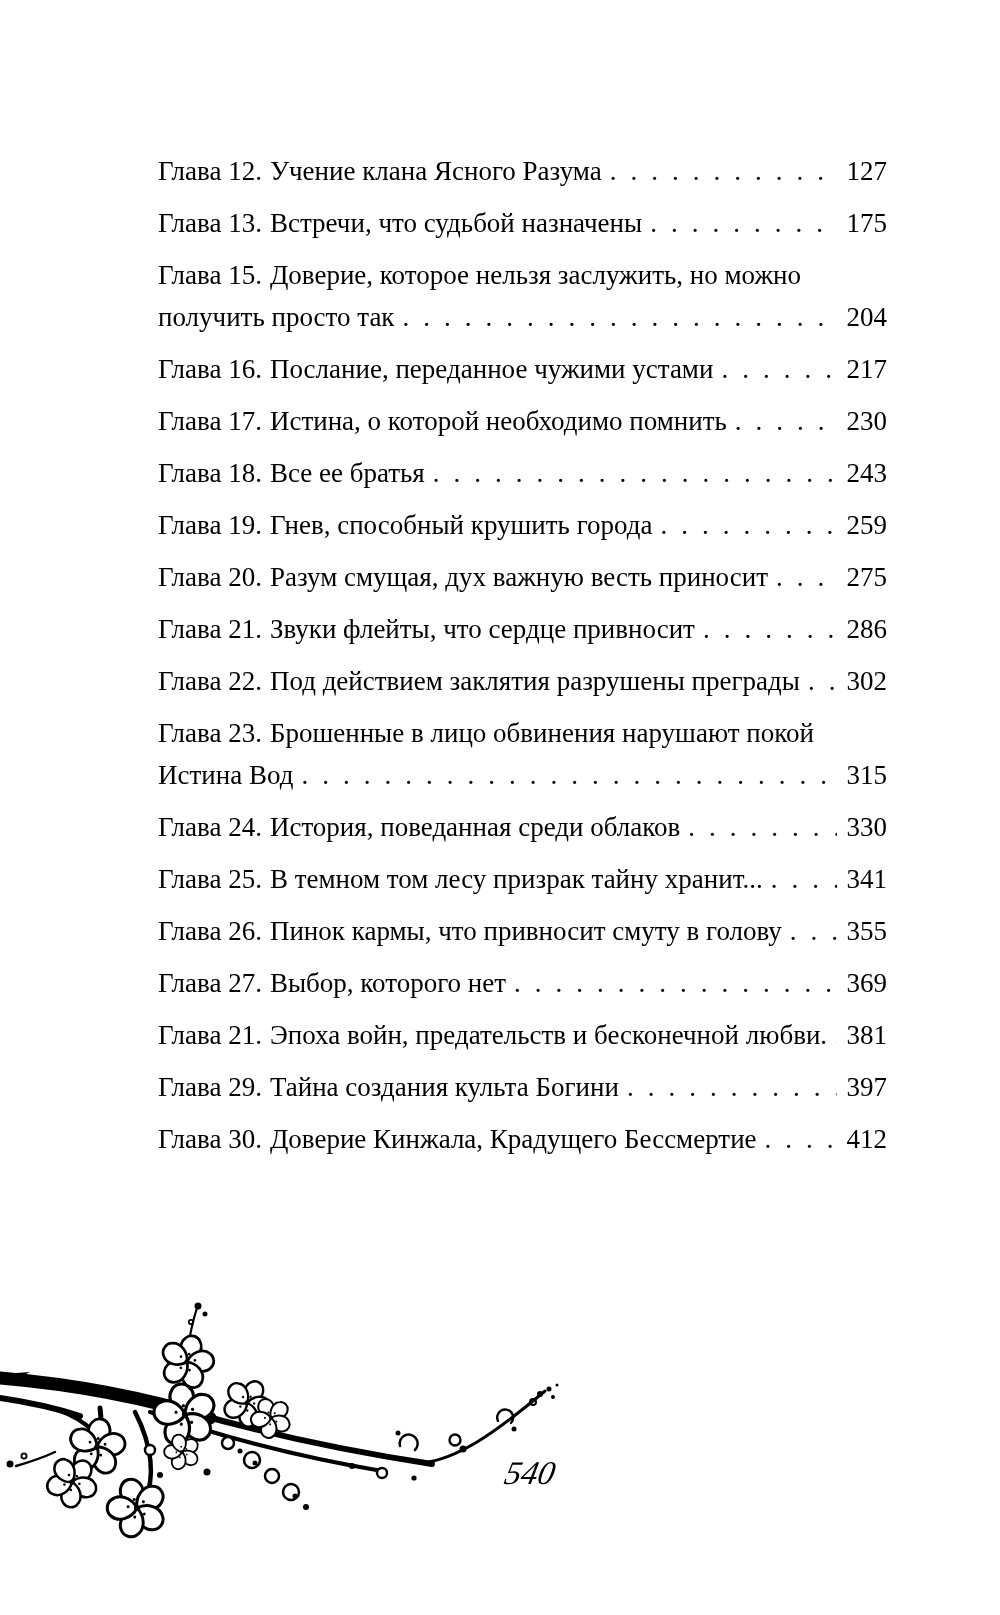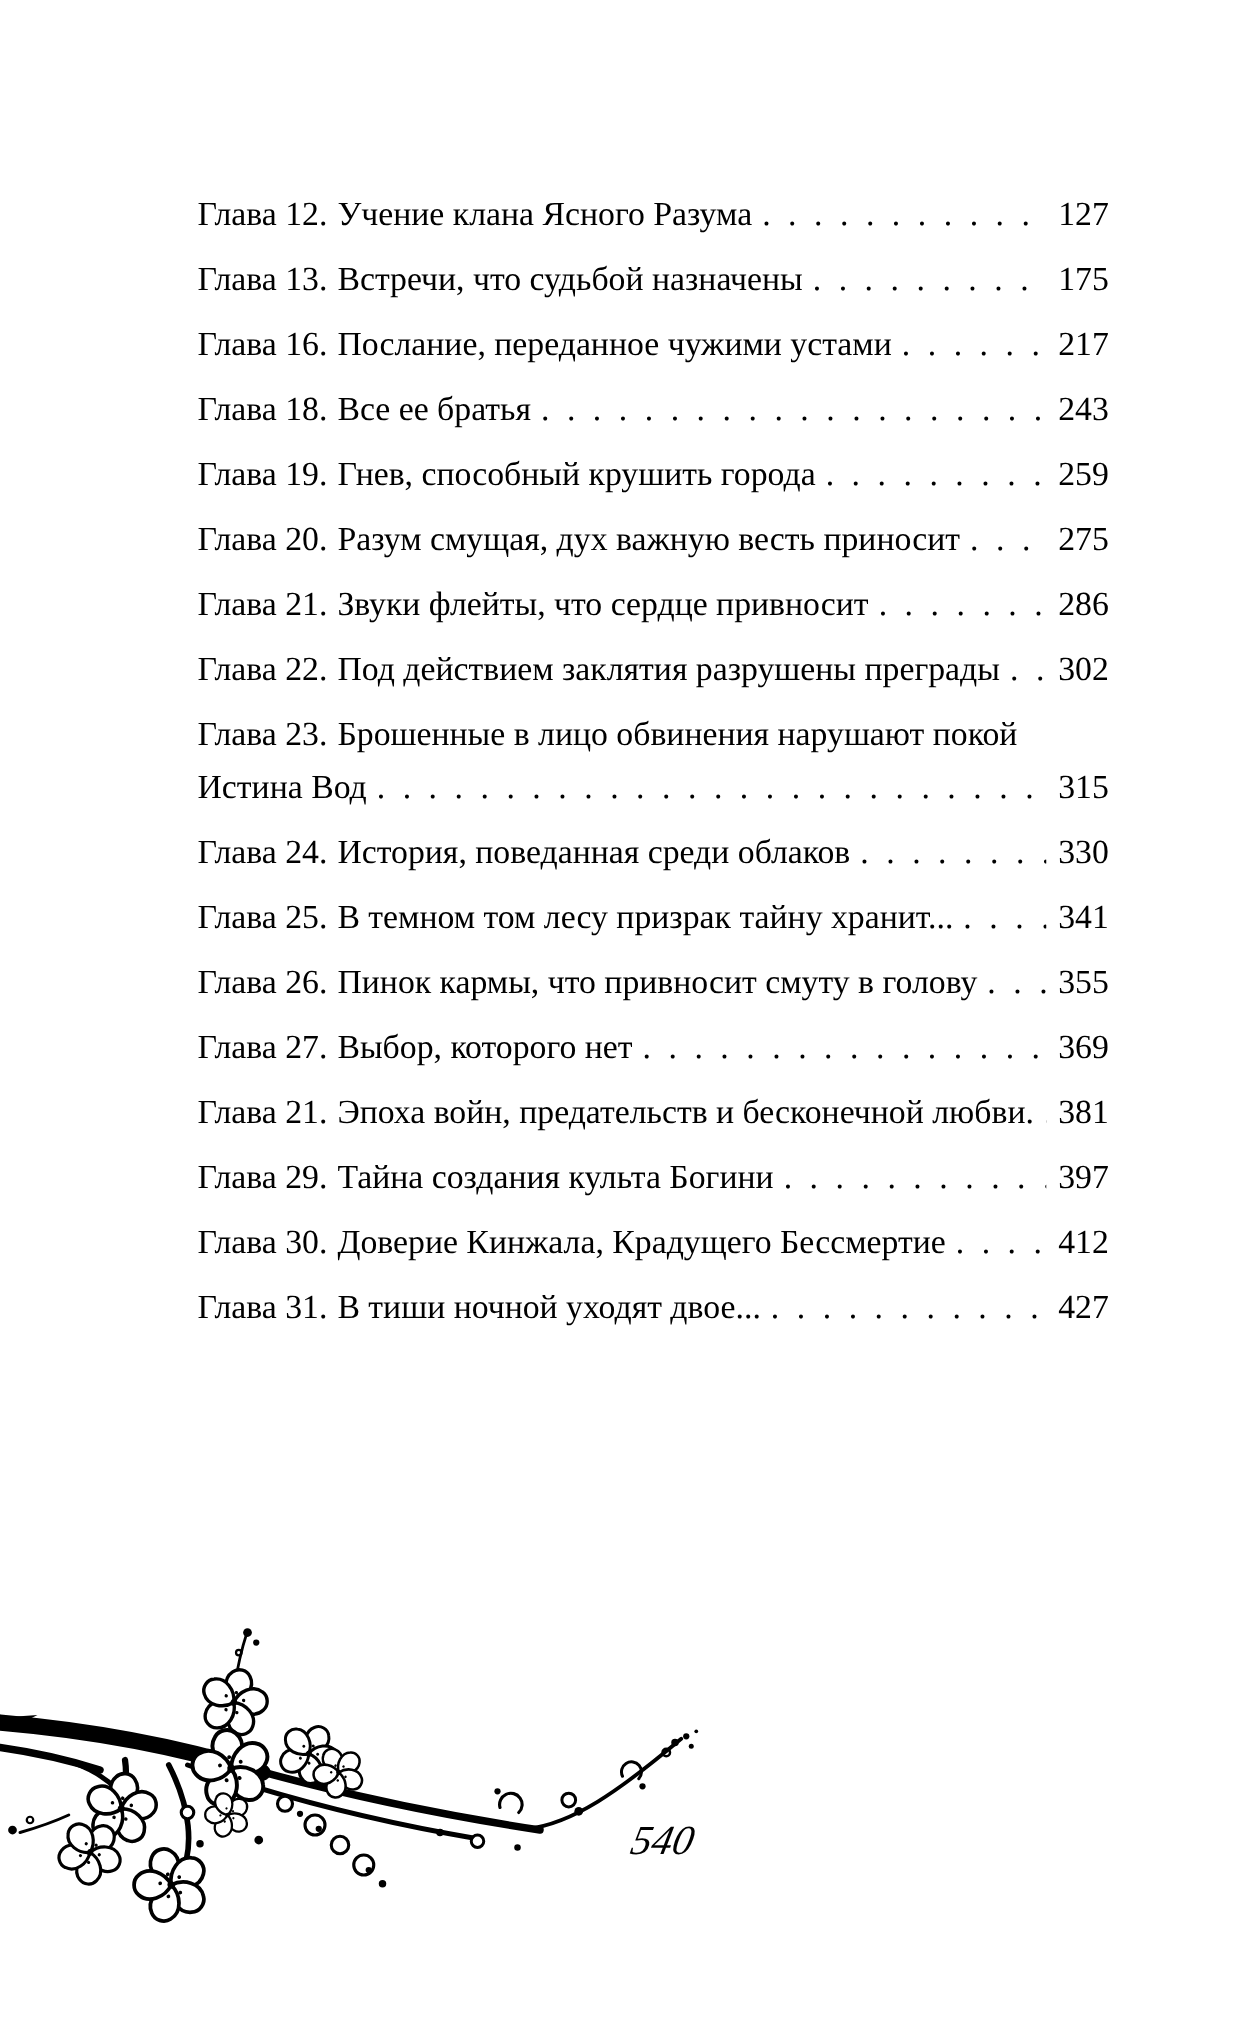--- a/index.html
+++ b/index.html
@@ -52,29 +52,45 @@
       </div>
       <div class="toc-entry">
         <div class="toc-line toc-last">
           <span class="toc-chapter">Глава 13.</span>
           <span class="toc-title">Встречи, что судьбой назначены</span>
           <span class="toc-dots"></span>
           <span class="toc-page">175</span>
         </div>
       </div>
       <div class="toc-entry">
+        <div class="toc-line"><span class="toc-chapter">Глава 15.</span><span class="toc-title">Доверие, которое нельзя заслужить, но можно</span></div>
+        <div class="toc-line toc-last">
+          <span class="toc-title">получить просто так</span>
+          <span class="toc-dots"></span>
+          <span class="toc-page">204</span>
+        </div>
+      </div>
+      <div class="toc-entry">
         <div class="toc-line toc-last">
           <span class="toc-chapter">Глава 16.</span>
           <span class="toc-title">Послание, переданное чужими устами</span>
           <span class="toc-dots"></span>
           <span class="toc-page">217</span>
         </div>
       </div>
       <div class="toc-entry">
         <div class="toc-line toc-last">
+          <span class="toc-chapter">Глава 17.</span>
+          <span class="toc-title">Истина, о которой необходимо помнить</span>
+          <span class="toc-dots"></span>
+          <span class="toc-page">230</span>
+        </div>
+      </div>
+      <div class="toc-entry">
+        <div class="toc-line toc-last">
           <span class="toc-chapter">Глава 18.</span>
           <span class="toc-title">Все ее братья</span>
           <span class="toc-dots"></span>
           <span class="toc-page">243</span>
         </div>
       </div>
       <div class="toc-entry">
         <div class="toc-line toc-last">
           <span class="toc-chapter">Глава 19.</span>
           <span class="toc-title">Гнев, способный крушить города</span>
@@ -161,28 +177,20 @@
           <span class="toc-dots"></span>
           <span class="toc-page">397</span>
         </div>
       </div>
       <div class="toc-entry">
         <div class="toc-line toc-last">
           <span class="toc-chapter">Глава 30.</span>
           <span class="toc-title">Доверие Кинжала, Крадущего Бессмертие</span>
           <span class="toc-dots"></span>
           <span class="toc-page">412</span>
-        </div>
-      </div>
-      <div class="toc-entry">
-        <div class="toc-line toc-last">
-          <span class="toc-chapter">Глава 31.</span>
-          <span class="toc-title">В тиши ночной уходят двое...</span>
-          <span class="toc-dots"></span>
-          <span class="toc-page">427</span>
         </div>
       </div>
     </div>
 
   <svg class="branch-art" viewBox="0 0 600 290" xmlns="http://www.w3.org/2000/svg" aria-hidden="true">
     <defs>
       <path id="petal" d="M0,0 C-10,-5 -15,-18 -8,-26 C-4,-31 4,-31 8,-26 C15,-18 10,-5 0,0 Z"></path>
       <g id="flower">
         <use href="#petal" fill="#fff" stroke="#000" stroke-width="3" stroke-linejoin="round"></use>
         <use href="#petal" fill="#fff" stroke="#000" stroke-width="3" stroke-linejoin="round" transform="rotate(72)"></use>

